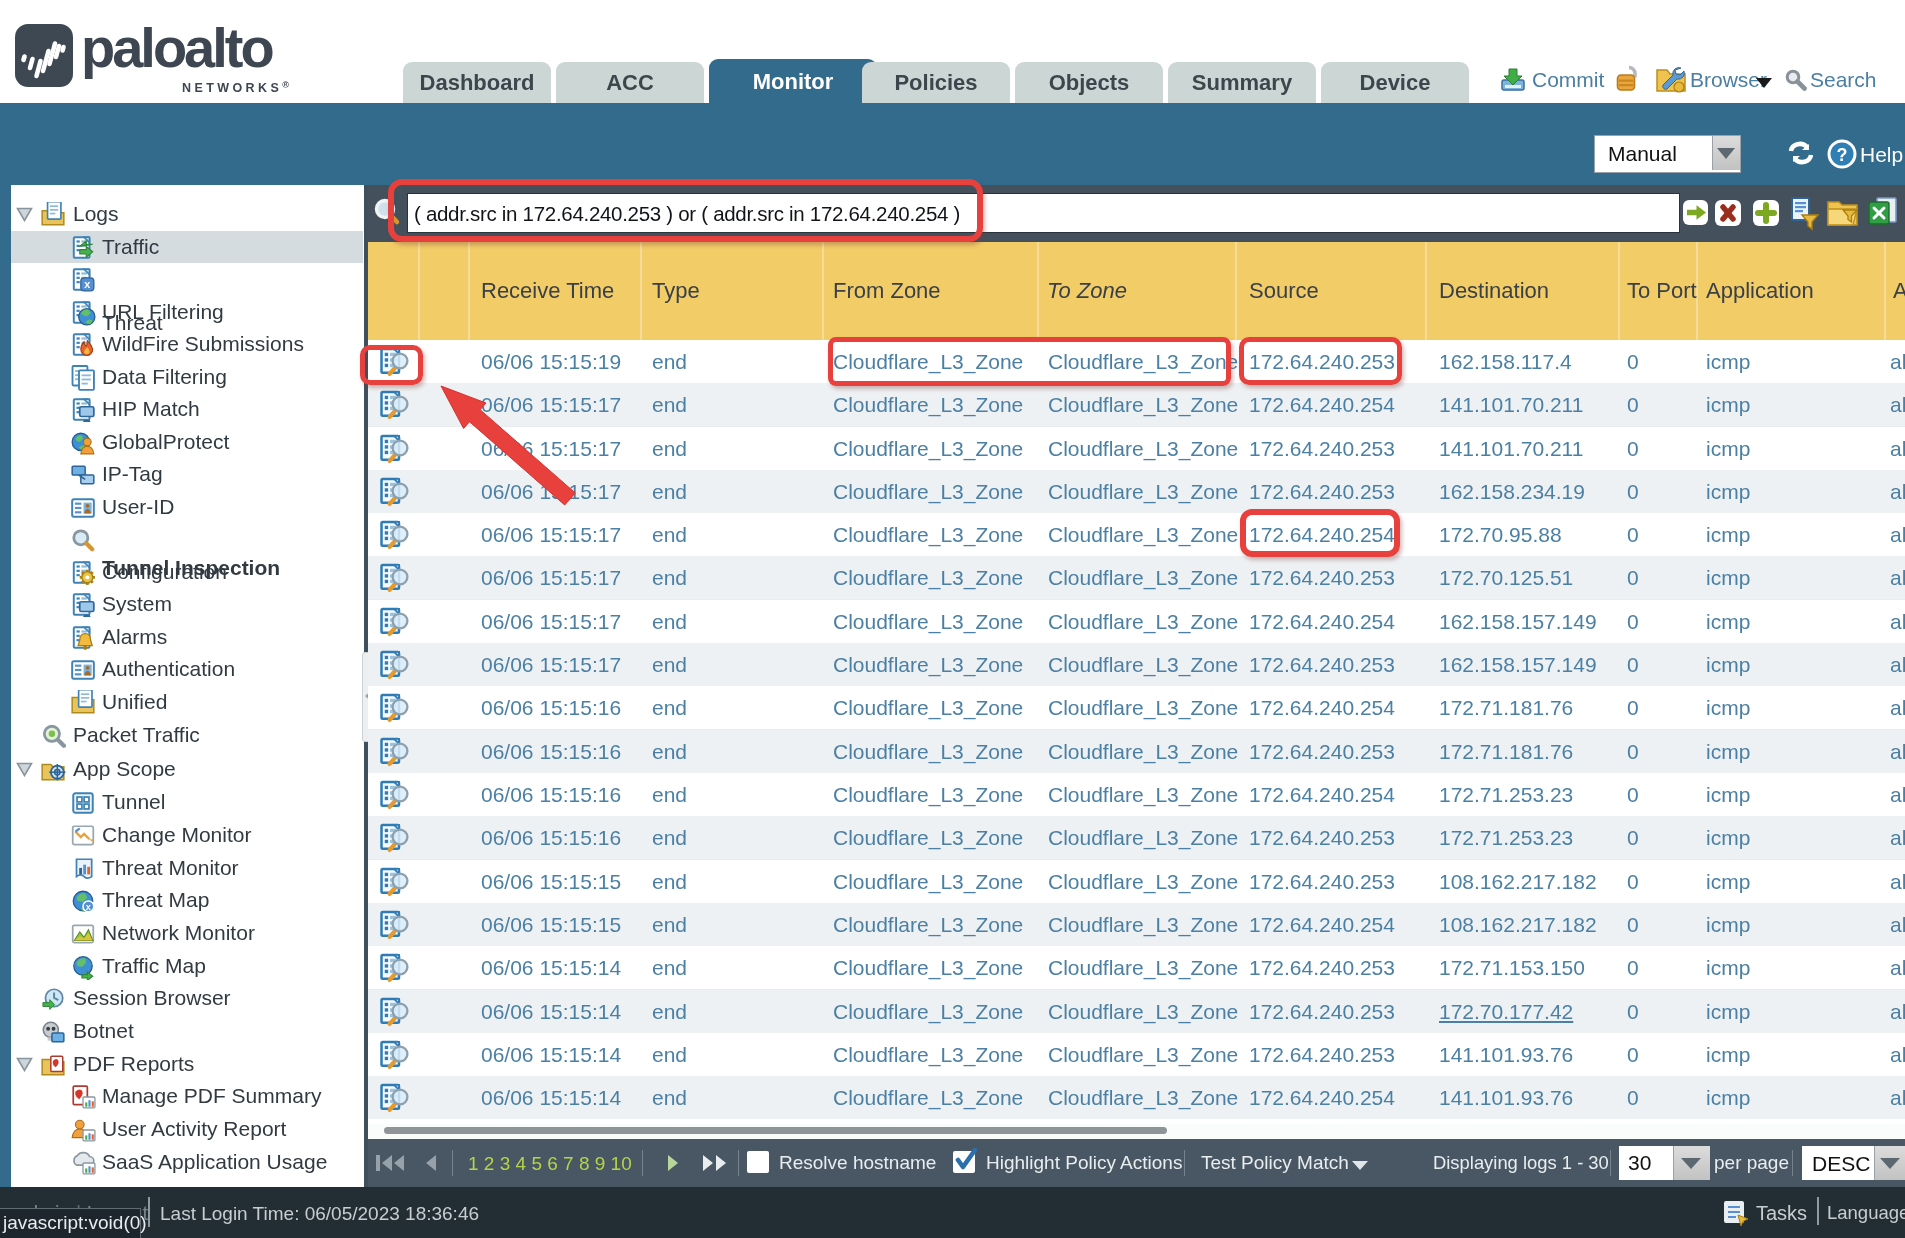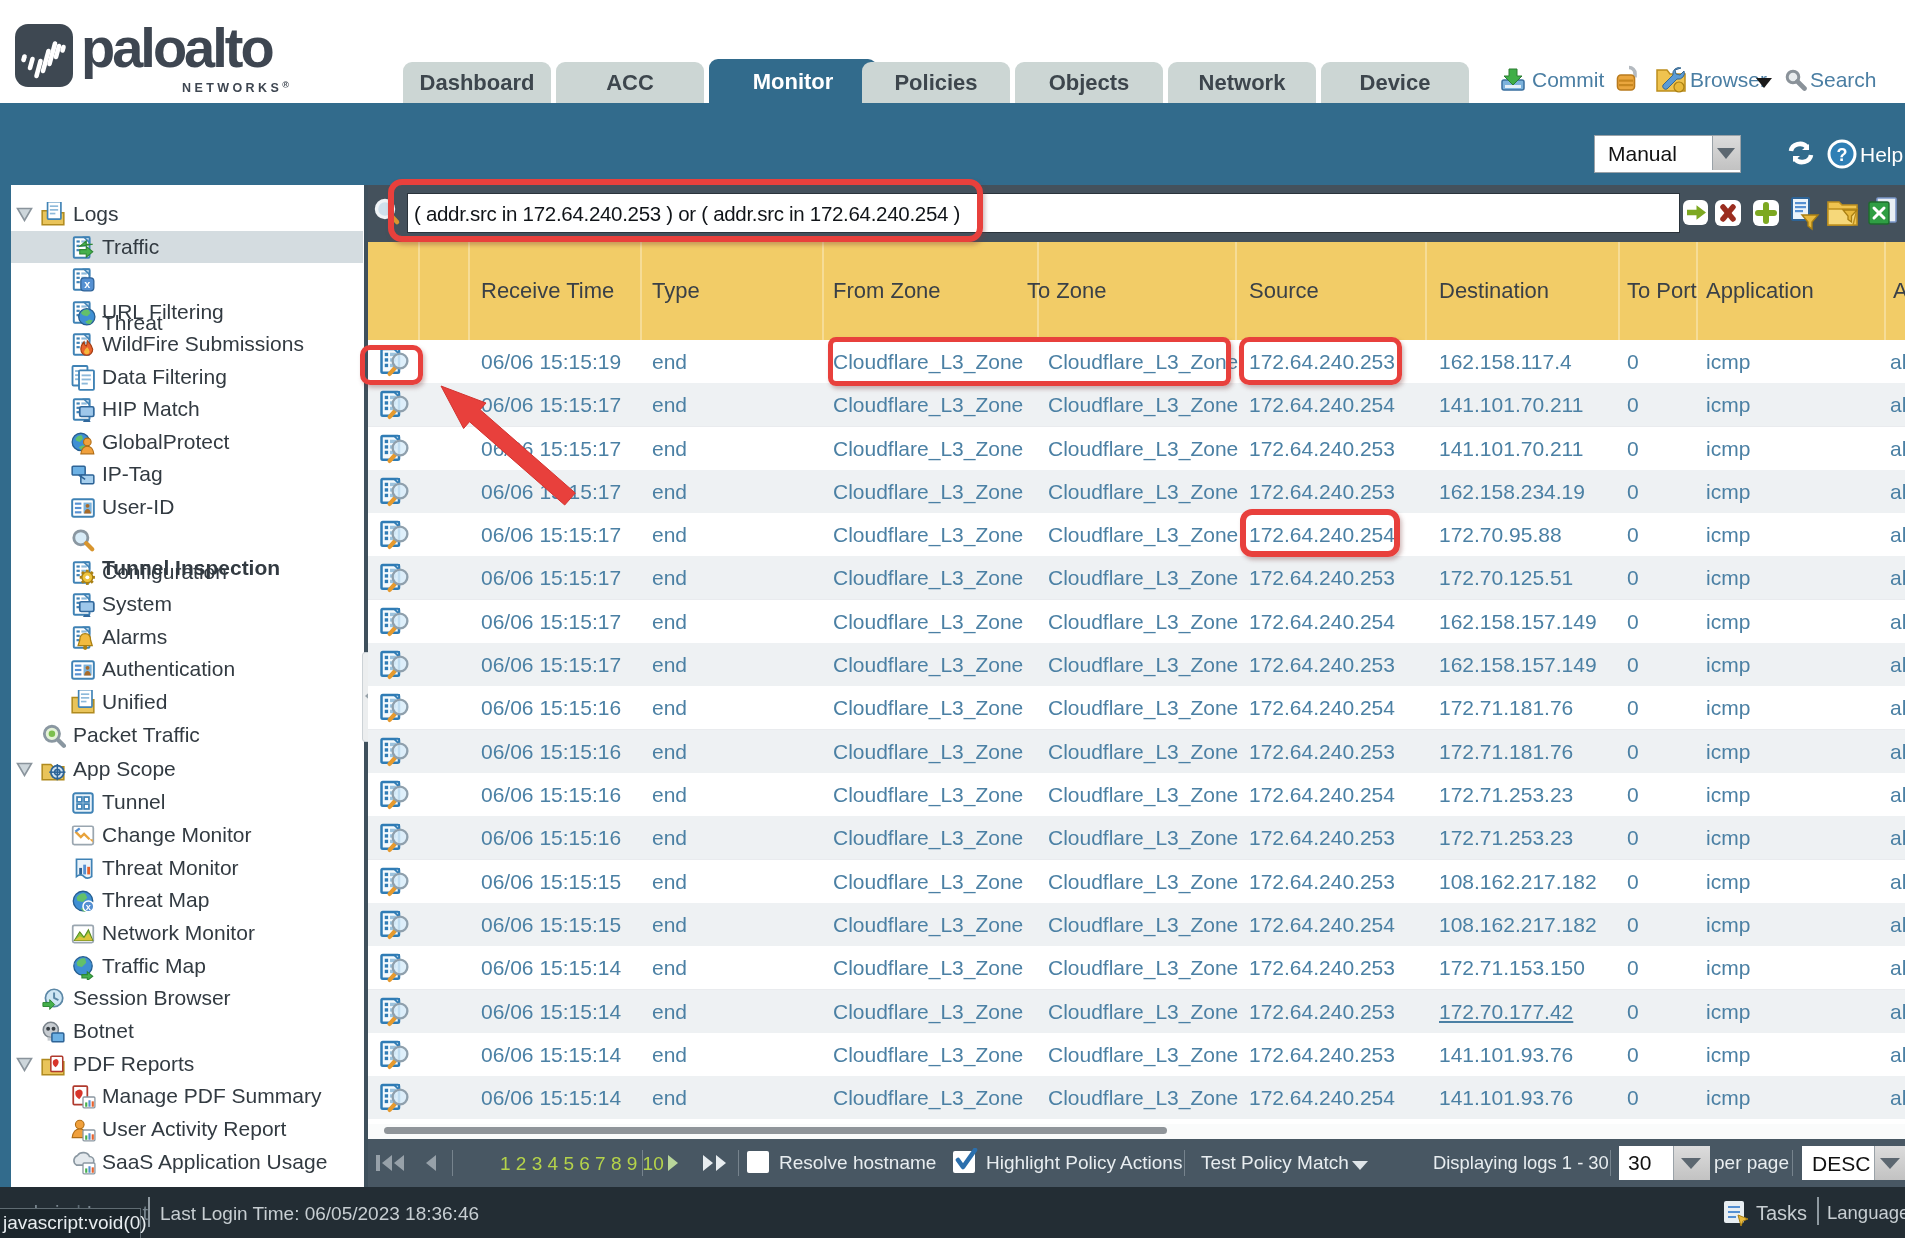--- a/index.html
+++ b/index.html
@@ -31,21 +31,21 @@
 <line x1="47.5" y1="26.5" x2="48.5" y2="23"></line>
 </g>
   </svg>
 <div class="abs" style="left:81px;top:20px;width:260px;height:56px;color:#3e4651;font-size:56px;font-weight:bold;letter-spacing:-3px;line-height:56px;">paloalto</div>
 <div class="abs" style="left:182px;top:80px;color:#3e4651;font-size:12.5px;font-weight:bold;letter-spacing:3.4px;">NETWORKS<span style="font-size:9px;vertical-align:4px;">®</span></div>
 <div class="tab" style="left:403px;width:148px;">Dashboard</div>
 <div class="tab" style="left:556px;width:148px;">ACC</div>
 <div class="tab sel" style="left:709px;width:168px;">Monitor</div>
 <div class="tab" style="left:862px;width:148px;">Policies</div>
 <div class="tab" style="left:1015px;width:148px;">Objects</div>
-<div class="tab" style="left:1168px;width:148px;">Network</div>
+<div class="tab" style="left:1168px;width:148px;">Summary</div>
 <div class="tab" style="left:1321px;width:148px;">Device</div>
 <svg class="abs" style="left:1499px;top:66px" width="28" height="28" viewBox="0 0 28 28">
 <rect x="3" y="14" width="22" height="10" rx="2" fill="#7db3dc" stroke="#3a6f9e" stroke-width="1.5"></rect>
 <rect x="6" y="19" width="16" height="3" fill="#fff" opacity="0.8"></rect>
 <path d="M10 3h8v7h5l-9 9-9-9h5z" fill="#3fae47" stroke="#2c7d33" stroke-width="1"></path>
 </svg>
 <div class="abs toplink" style="left:1532px;top:68px;">Commit</div>
 <svg class="abs" style="left:1616px;top:64px" width="27" height="29" viewBox="0 0 27 29">
 <path d="M13 3.5 a6 6 0 0 1 6 6 v4" fill="none" stroke="#b4bac0" stroke-width="3.6"></path>
 <rect x="1.5" y="11" width="17" height="15" rx="3.5" fill="#eaa63e" stroke="#b97b1e" stroke-width="1.6"></rect>
@@ -480,21 +480,21 @@
 <div class="abs" style="left:454px;top:0;width:2px;height:98px;background:#f6dc96;"></div>
 <div class="abs" style="left:669px;top:0;width:2px;height:98px;background:#f6dc96;"></div>
 <div class="abs" style="left:867px;top:0;width:2px;height:98px;background:#f6dc96;"></div>
 <div class="abs" style="left:1057px;top:0;width:2px;height:98px;background:#f6dc96;"></div>
 <div class="abs" style="left:1250px;top:0;width:2px;height:98px;background:#f6dc96;"></div>
 <div class="abs" style="left:1328px;top:0;width:2px;height:98px;background:#f6dc96;"></div>
 <div class="abs" style="left:1516px;top:0;width:2px;height:98px;background:#f6dc96;"></div>
 <div class="hdr" style="left:113px;top:36px;">Receive Time</div>
 <div class="hdr" style="left:284px;top:36px;">Type</div>
 <div class="hdr" style="left:465px;top:36px;">From Zone</div>
-<div class="hdr" style="left:659px;top:36px;">To Zone</div>
+<div class="hdr" style="left:679px;top:36px;font-style:italic;">To Zone</div>
 <div class="hdr" style="left:881px;top:36px;">Source</div>
 <div class="hdr" style="left:1071px;top:36px;">Destination</div>
 <div class="hdr" style="left:1259px;top:36px;">To Port</div>
 <div class="hdr" style="left:1338px;top:36px;">Application</div>
 <div class="hdr" style="left:1525px;top:36px;">Act</div>
 <div class="abs" style="left:50px;top:98px;width:1px;height:784px;background:#e2e5e8;"></div>
 <div class="abs" style="left:100px;top:98px;width:1px;height:784px;background:#e2e5e8;"></div>
 <div class="abs" style="left:272px;top:98px;width:1px;height:784px;background:#e2e5e8;"></div>
 <div class="abs" style="left:454px;top:98px;width:1px;height:784px;background:#e2e5e8;"></div>
 <div class="abs" style="left:669px;top:98px;width:1px;height:784px;background:#e2e5e8;"></div>
@@ -773,21 +773,21 @@
 <div class="abs" style="left:368px;top:1139px;width:1537px;height:48px;background:#485763;color:#e8edf0;font-size:20px;"></div>
 <svg class="abs" style="left:374px;top:1151px" width="34" height="24" viewBox="0 0 34 24">
 <rect x="2" y="4" width="4" height="16" fill="#97a1a9"></rect>
 <path d="M18 4 l-10 8 10 8z" fill="#97a1a9"></path>
     <path d="M30 4 l-10 8 10 8z" fill="#97a1a9"></path>
 </svg>
 <svg class="abs" style="left:422px;top:1151px" width="18" height="24" viewBox="0 0 18 24">
     <path d="M14 4 l-10 8 10 8z" fill="#97a1a9"></path>
   </svg>
 <div class="abs sep" style="left:452px;top:1150px;"></div>
-<div class="abs pg" style="left:468px;top:1153px;margin-left:32px;">1 2 3 4 5 6 7 8 9 10</div>
+<div class="abs pg" style="left:468px;top:1153px;">1 2 3 4 5 6 7 8 9 10</div>
 <div class="abs sep" style="left:642px;top:1150px;"></div>
 <svg class="abs" style="left:664px;top:1151px" width="18" height="24" viewBox="0 0 18 24">
     <path d="M4 4 l10 8 -10 8z" fill="#b9d69a"></path>
   </svg>
 <svg class="abs" style="left:700px;top:1151px" width="32" height="24" viewBox="0 0 32 24">
 <path d="M3 4 l10 8 -10 8z" fill="#e8edf0"></path>
     <path d="M16 4 l10 8 -10 8z" fill="#e8edf0"></path>
 </svg>
 <div class="abs sep" style="left:738px;top:1150px;"></div>
 <div class="abs" style="left:747px;top:1151px;width:22px;height:22px;background:#fff;border-radius:2px;"></div>

